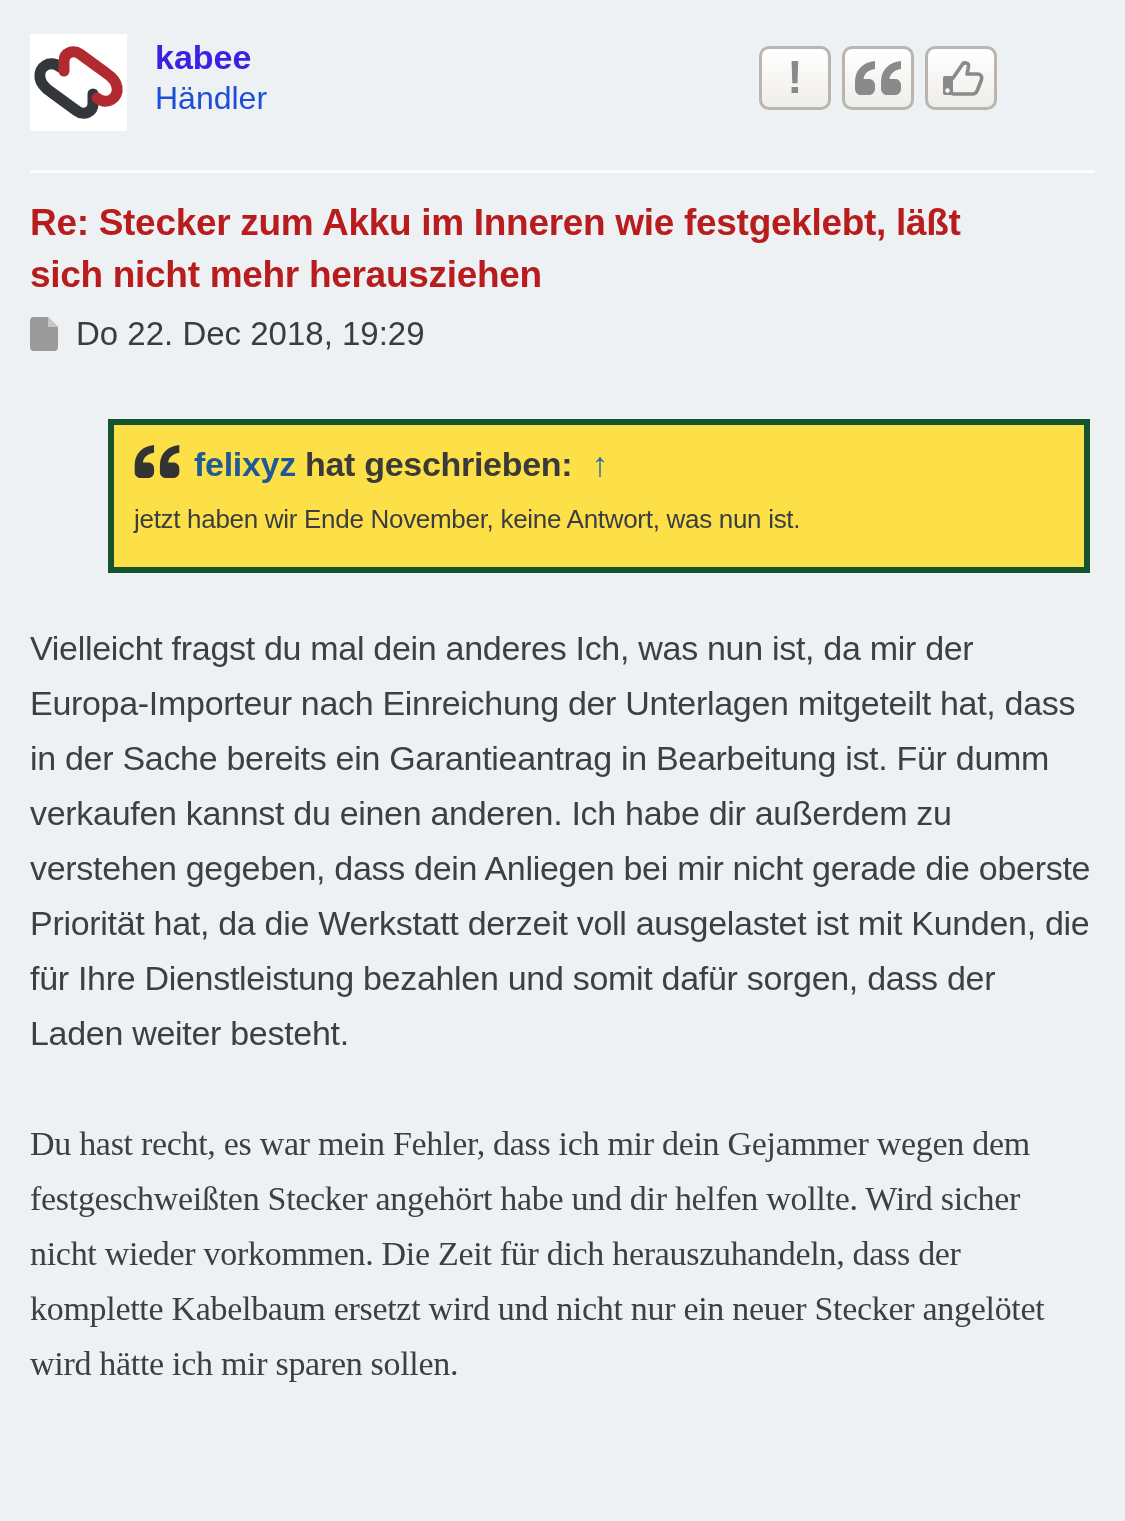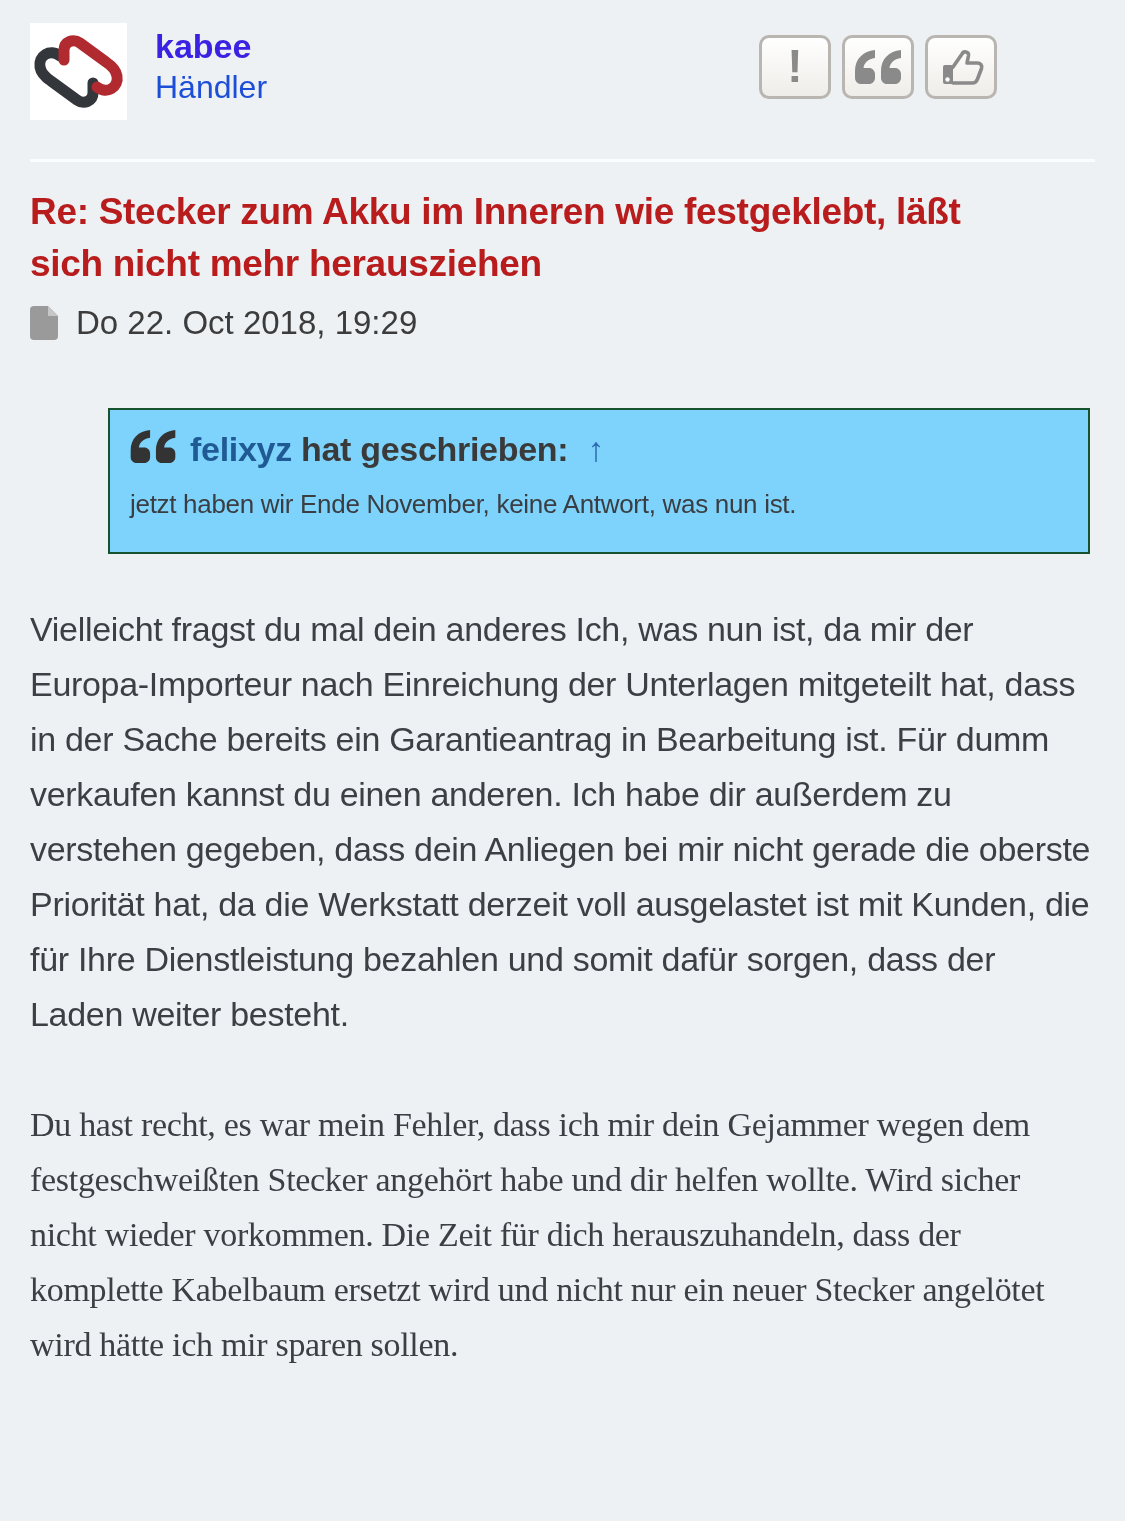--- a/index.html
+++ b/index.html
@@ -2,21 +2,21 @@
 <html><head>
 <meta charset="utf-8">
 <style>
   html,body{margin:0;padding:0;}
   body{
     width:1125px;height:1521px;overflow:hidden;
     background:#edf1f4;
     font-family:"Liberation Sans", sans-serif;
     color:#3c4045;
   }
-  .page{position:relative;width:1065px;height:1092px;padding:4px 30px;}
+  .page{position:relative;width:1065px;height:1092px;padding:15px 30px;}
 
   
   .post-header{position:relative;height:155px;}
   .avatar{
     position:absolute;left:0;top:19px;width:97px;height:97px;
     background:#ffffff;display:block;
   }
   .user-info{position:absolute;left:125px;top:22px;}
   .username{
     display:block;font-size:34px;font-weight:bold;color:#3a22e2;
@@ -47,21 +47,21 @@
   }
   .post-date{
     margin-top:14px;display:flex;align-items:center;
     font-size:33px;color:#3c3c3c;
   }
   .post-date svg{margin-right:18px;flex:none;}
 
   
   .quote{
     margin:66px 0 0 78px;box-sizing:border-box;width:982px;
-    background:#7dd3fc;border:2px solid #14532d;
+    background:#fde047;border:6px solid #14532d;
     padding:12px 20px 20px 20px;
   }
   .quote-header{
     font-size:34px;line-height:55px;font-weight:bold;color:#3a3a3a;
     letter-spacing:-0.3px;
   }
   .quote-header .qmark{margin-right:14px;vertical-align:-2px;}
   .quote-author{color:#1f5a94;text-decoration:none;font-weight:bold;}
   .quote-arrow{color:#2a6aad;text-decoration:none;font-weight:normal;margin-left:10px;}
   .quote-text{
@@ -116,21 +116,21 @@
 
   <div class="divider"></div>
 
   <h2 class="post-title">Re: Stecker zum Akku im Inneren wie festgeklebt, läßt sich nicht mehr herausziehen</h2>
 
   <div class="post-date">
     <svg viewBox="0 0 28 34" width="28" height="34">
       <path d="M0 4 A4 4 0 0 1 4 0 L18 0 L28 10 L28 30 A4 4 0 0 1 24 34 L4 34 A4 4 0 0 1 0 30 Z" fill="#9a9a9a"></path>
       <path d="M18 0 L28 10 L18 10 Z" fill="#c6c6c6"></path>
     </svg>
-    <span>Do 22. Oct 2018, 19:29</span>
+    <span>Do 22. Dec 2018, 19:29</span>
   </div>
 
   <blockquote class="quote">
     <div class="quote-header">
       <svg class="qmark" viewBox="0 0 46 34" width="46" height="33">
         <path fill="#333333" d="M0 21 C0 9 8 1 20 0 L20 8 C13 9 9 13 8.5 18 L14 18 C17.3 18 20 20.7 20 24 L20 28 C20 31.3 17.3 34 14 34 L6 34 C2.7 34 0 31.3 0 28 Z"></path>
         <path fill="#333333" transform="translate(26,0)" d="M0 21 C0 9 8 1 20 0 L20 8 C13 9 9 13 8.5 18 L14 18 C17.3 18 20 20.7 20 24 L20 28 C20 31.3 17.3 34 14 34 L6 34 C2.7 34 0 31.3 0 28 Z"></path>
       </svg><a class="quote-author">felixyz</a>
       <span>hat geschrieben:</span>
       <a class="quote-arrow">↑</a>

